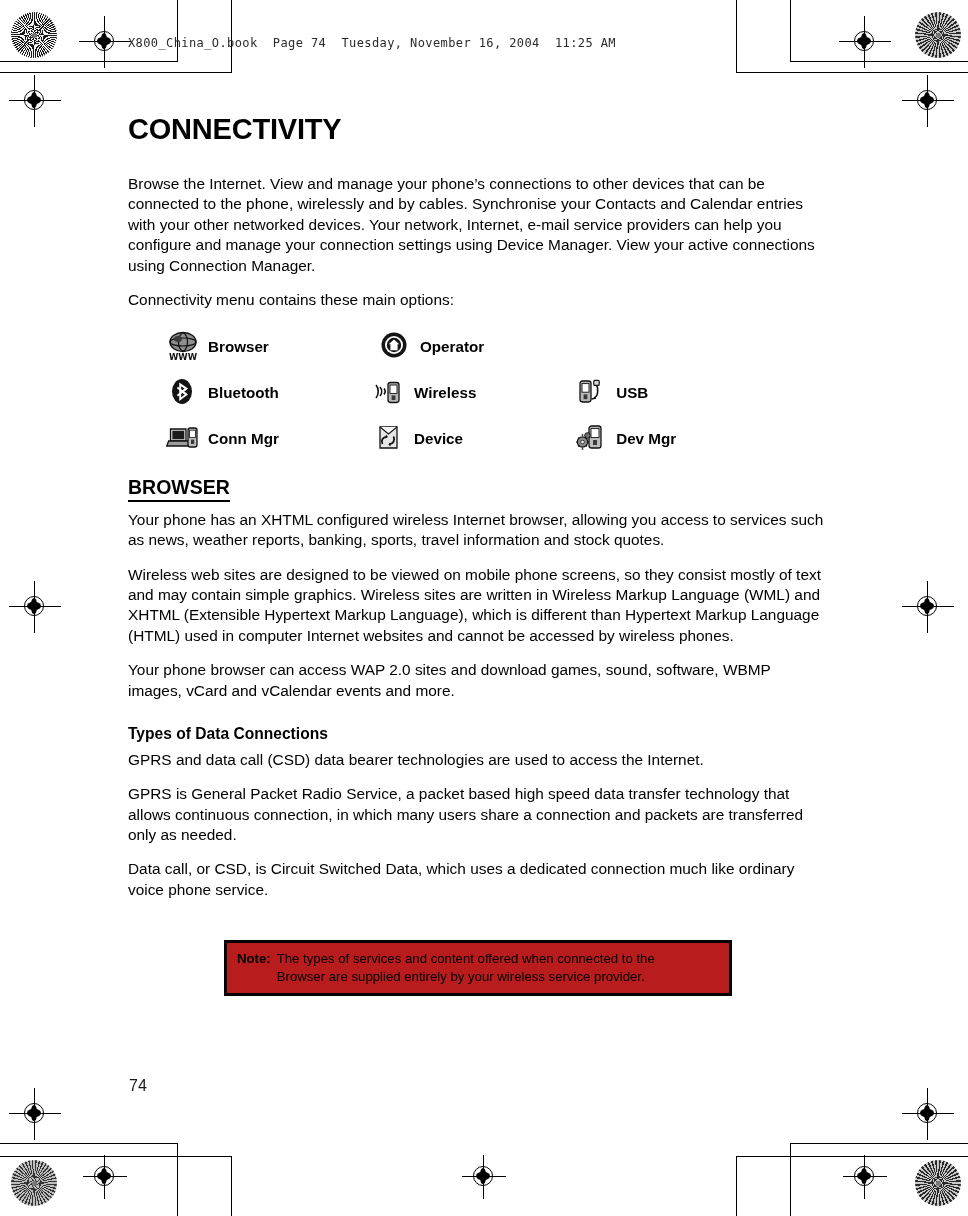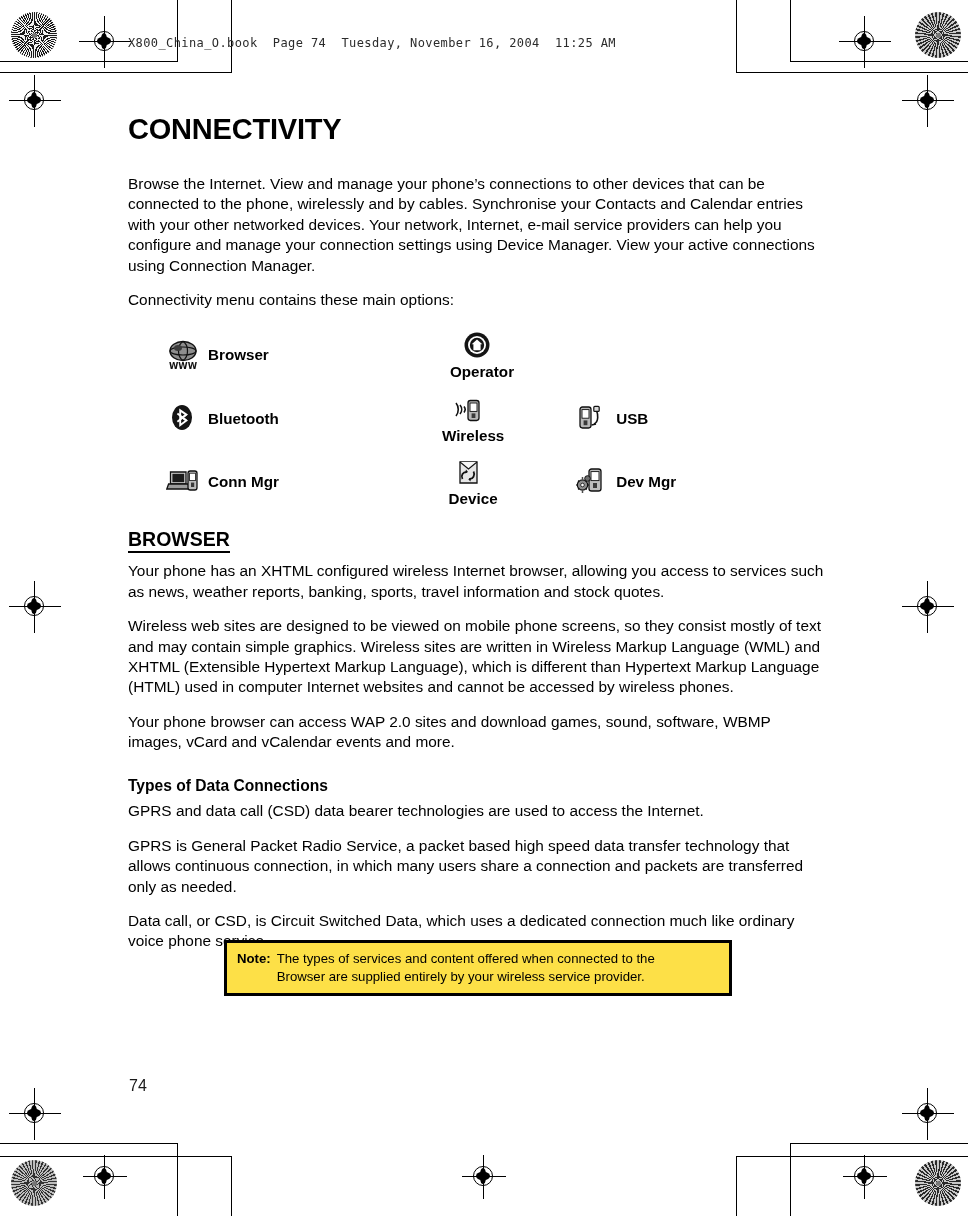--- a/index.html
+++ b/index.html
@@ -155,21 +155,21 @@
   .menu-row {
     display: flex;
     margin-bottom: 14px;
   }
   .menu-cell {
     display: flex;
     align-items: center;
     width: 212px;
   }
   .menu-cell:nth-child(1) { padding-left: 38px; width: 212px; }
-  .menu-cell:nth-child(2) { width: 208px; flex-direction: column; }
+  .menu-cell:nth-child(2) { width: 208px; }
   .menu-cell:nth-child(3) { width: 220px; }
   .menu-ico {
     width: 34px;
     height: 32px;
     flex: 0 0 34px;
     margin-right: 8px;
     position: relative;
   }
   .menu-label {
     font-size: 15.2px;
@@ -177,21 +177,21 @@
     line-height: 1;
   }
 
   
   .note-box {
     position: absolute;
     left: 224px;
     top: 940px;
     width: 508px;
     border: 3px solid #000;
-    background: #fde047;
+    background: #b91c1c;
     box-sizing: border-box;
     padding: 7px 10px 8px 10px;
   }
   .note-row {
     display: flex;
     font-size: 13.2px;
     line-height: 17.6px;
   }
   .note-key {
     font-weight: bold;

